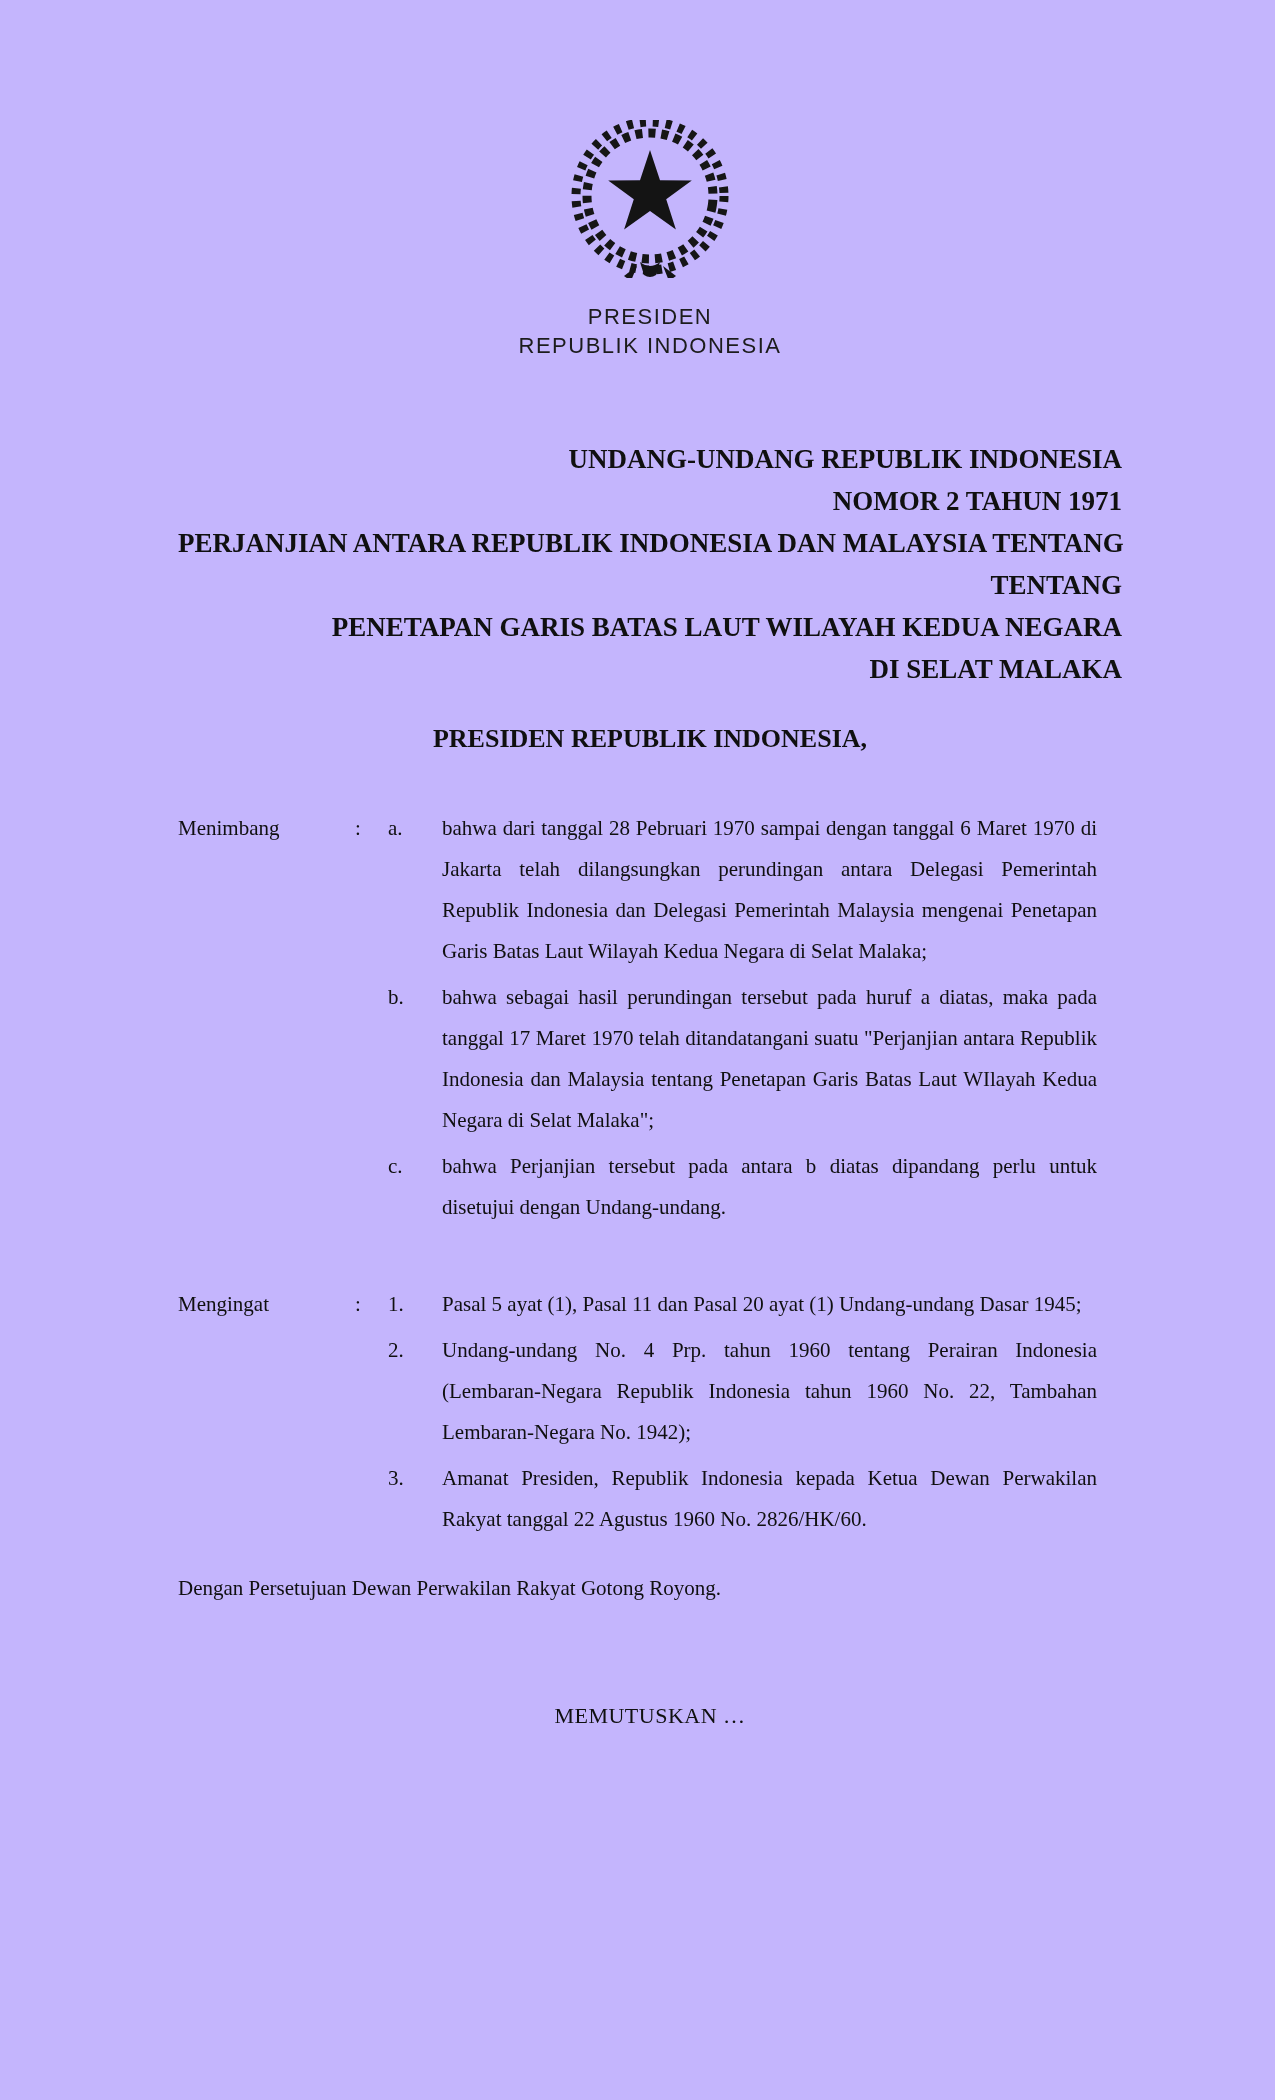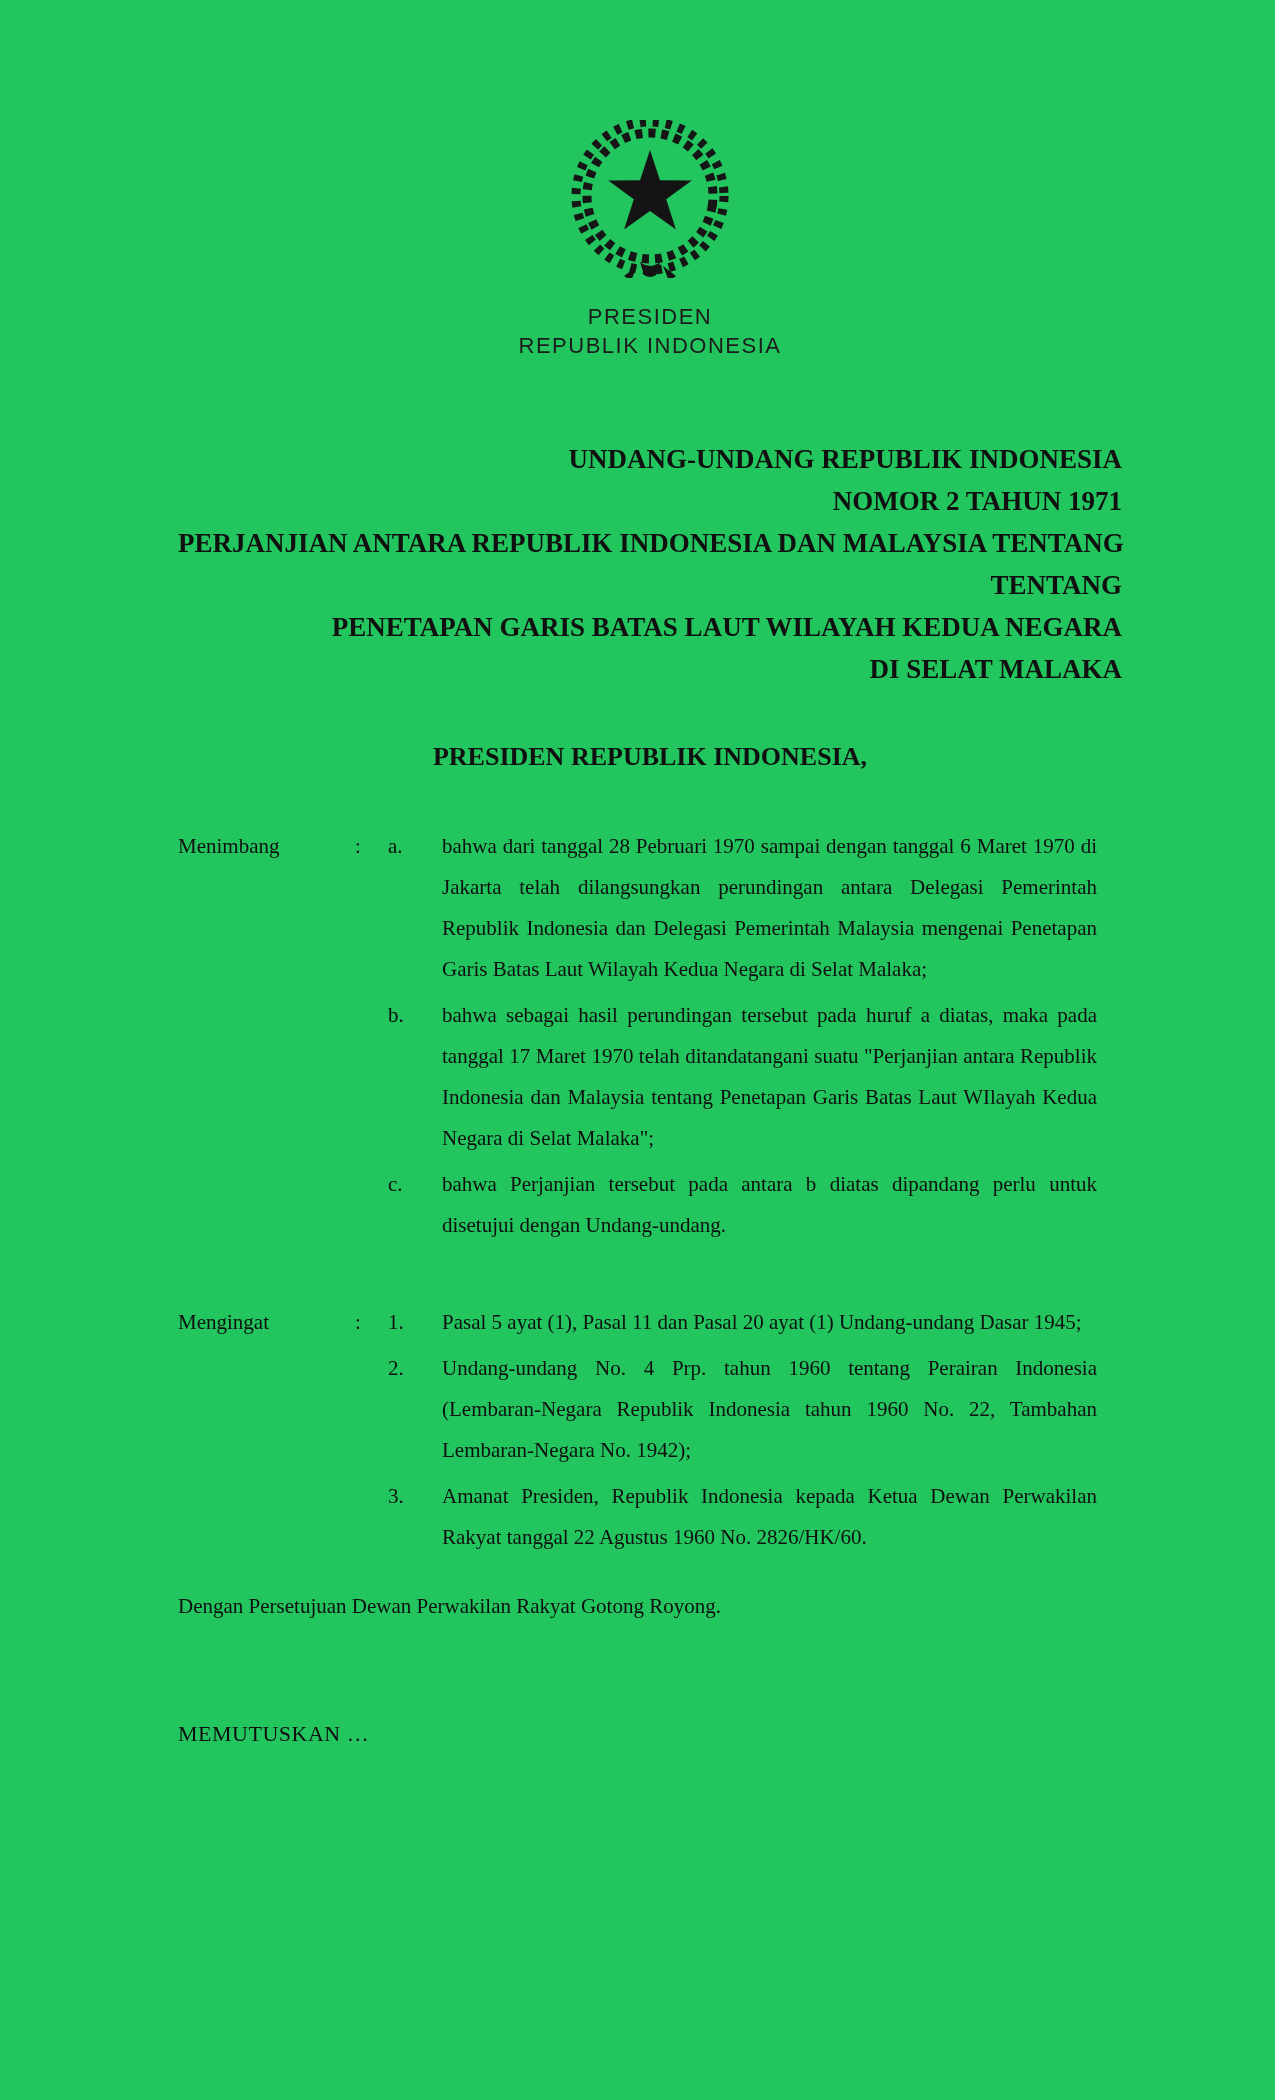--- a/index.html
+++ b/index.html
@@ -1,53 +1,53 @@
 <!DOCTYPE html>
 <html><head>
 <meta charset="utf-8">
 <style>
   html,body { margin:0; padding:0; background:#ffffff; }
   .page {
-    position:relative; width:1275px; height:2100px; background:#22c55e;
+    position:relative; width:1275px; height:2100px; background:#c4b5fd;
     font-family:"Liberation Serif", serif; color:#101010; overflow:hidden;
   }
   .content { position:absolute; left:178px; top:0; width:944px; }
 
   .emblem-wrap { padding-top:120px; display:flex; justify-content:center; }
   .emblem { display:block; }
 
   .org-header {
     margin-top:24px; text-align:center;
     font-family:"Liberation Sans", sans-serif;
     font-size:22px; line-height:29px; letter-spacing:1.5px; color:#1c1c1c;
   }
 
   .doc-title {
     margin-top:78px; text-align:right;
     font-weight:bold; font-size:27px; line-height:42px;
   }
   .doc-title .t-line { white-space:nowrap; }
 
   .salutation {
-    margin-top:46px; text-align:center;
+    margin-top:28px; text-align:center;
     font-weight:bold; font-size:26px; line-height:42px;
   }
 
   .clause { font-size:21px; line-height:41px; }
   .clause-menimbang { margin-top:48px; }
   .clause-mengingat { margin-top:56px; }
   .clause-row { display:grid; grid-template-columns:177px 33px 1fr; align-items:start; }
   .clause-item { display:grid; grid-template-columns:54px 655px; margin-bottom:5px; }
   .clause-item:last-child { margin-bottom:0; }
   .clause-text { text-align:justify; }
 
   .agreement { margin-top:28px; font-size:21px; line-height:41px; }
   .decision {
     margin-top:86px; font-size:22px; line-height:41px;
-    text-align:left; letter-spacing:0.5px;
+    text-align:center; letter-spacing:0.5px;
   }
 </style>
 </head>
 <body>
 
 <div class="page">
   <div class="content">
 
     <div class="emblem-wrap">
       <svg class="emblem" width="166" height="158" viewBox="0 0 166 158" aria-hidden="true">

